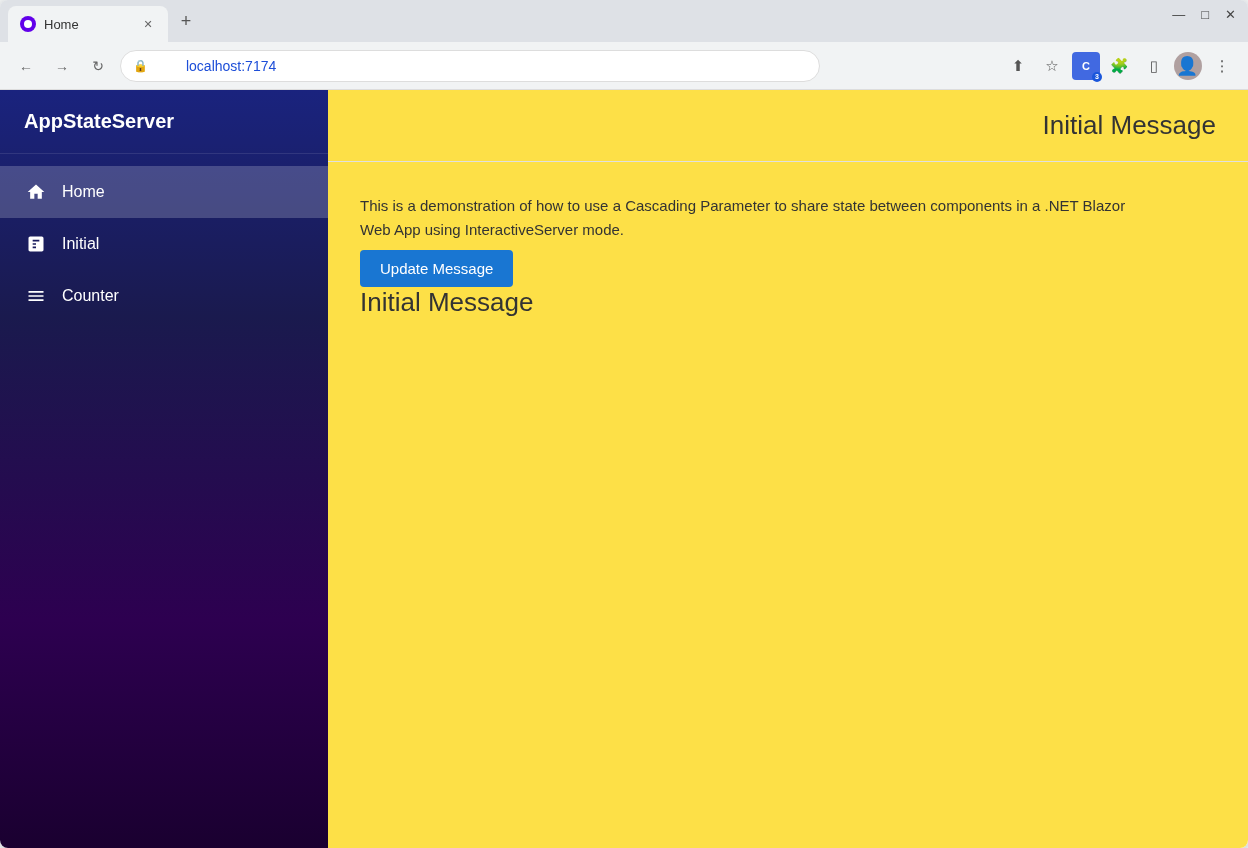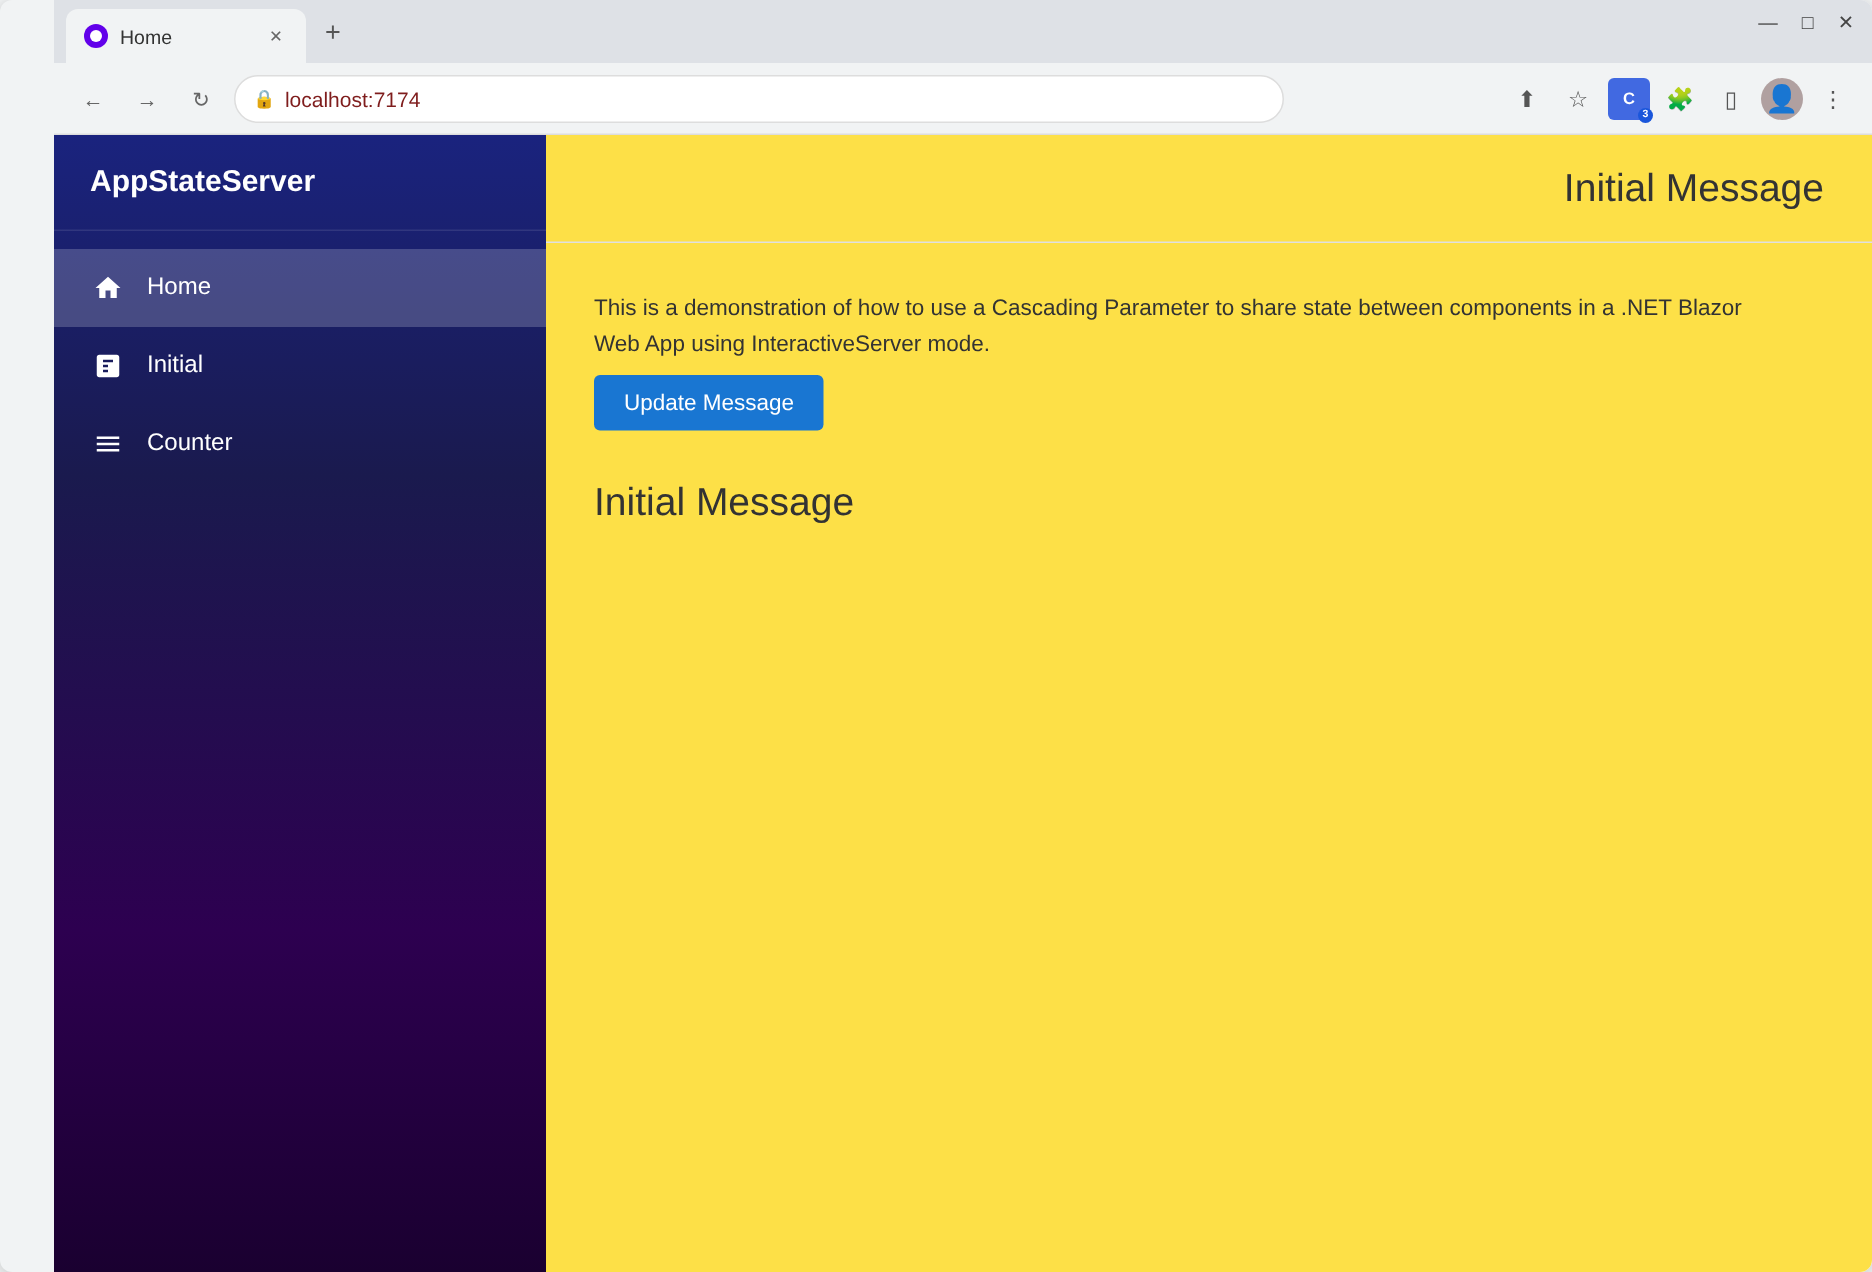--- a/index.html
+++ b/index.html
@@ -8,21 +8,20 @@
     
     .browser-window {
       width: 1248px;
       height: 848px;
       background: #f1f3f4;
       display: flex;
       flex-direction: column;
       border-radius: 8px;
       overflow: hidden;
       box-shadow: 0 2px 10px rgba(0,0,0,0.2);
-      padding-left: 36px;
     }
 
     
     .title-bar {
       height: 42px;
       background: #dee1e6;
       display: flex;
       align-items: flex-end;
       padding: 0 8px;
       padding-bottom: 0;
@@ -150,21 +149,22 @@
       border: 1px solid #ddd;
     }
 
     .lock-icon {
       font-size: 12px;
       color: #666;
     }
 
     .url-text {
       font-size: 14px;
-      color: #7f1d1d;
+      color: #1d4ed8;
+      margin-left: 32px;
     }
 
     .toolbar-right {
       display: flex;
       align-items: center;
       gap: 6px;
       margin-left: auto;
     }
 
     .toolbar-icon {
@@ -307,21 +307,20 @@
     }
 
     .update-btn {
       background: #1976d2;
       color: white;
       border: none;
       padding: 10px 20px;
       border-radius: 4px;
       font-size: 15px;
       cursor: pointer;
-      margin-bottom: 32px;
     }
 
     .message-display {
       font-size: 26px;
       color: #333;
       font-weight: 400;
     }
   </style>
 </head>
 <body>

